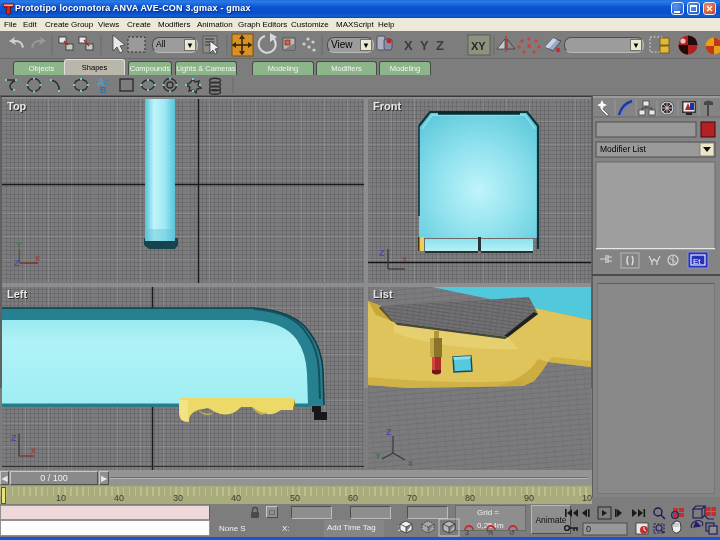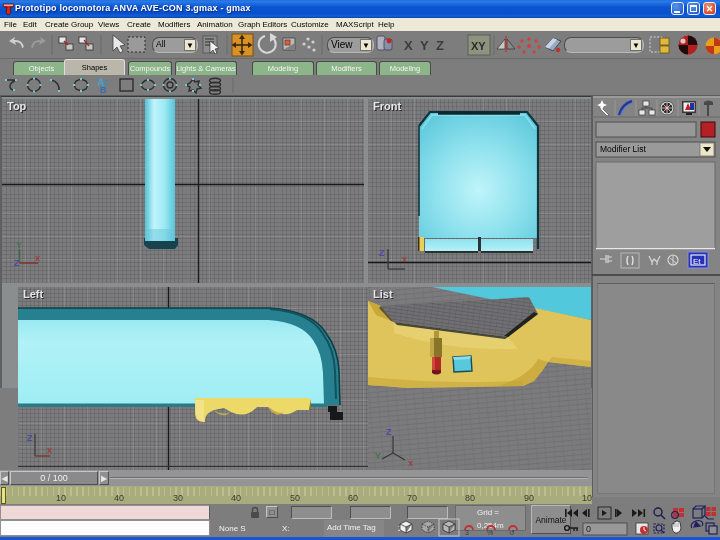--- a/index.html
+++ b/index.html
@@ -31,21 +31,21 @@
 
 #vpzone{left:0;top:96px;width:592px;height:292px;background:#8a8e8f;}
 .vp{background-color:#7c7c7e;background-image:
  repeating-linear-gradient(0deg, rgba(40,40,44,.16) 0 1px, transparent 1px 4px),
  repeating-linear-gradient(90deg, rgba(40,40,44,.16) 0 1px, transparent 1px 4px),
  repeating-linear-gradient(0deg, rgba(235,235,240,.12) 0 1px, transparent 1px 23px),
  repeating-linear-gradient(90deg, rgba(235,235,240,.12) 0 1px, transparent 1px 23px);
  overflow:hidden;}
 #vp-top{left:0px;top:2px;width:362px;height:184px;}
 #vp-front{left:366px;top:2px;width:223px;height:184px;}
-#vp-left{left:16px;top:190px;width:362px;height:183px;}
+#vp-left{left:0px;top:190px;width:362px;height:183px;}
 #vp-user{left:366px;top:190px;width:223px;height:183px;}
 .vplabel{color:#e6e6e6;font-size:11px;font-weight:bold;text-shadow:1px 1px 0 #2a2a2a;left:5px;top:1px;}
 
 #rpanel{left:592px;top:96px;width:128px;height:401px;background:#848484;border-left:1px solid #5c5c5c;}
 
 #timeslider{left:0;top:470px;width:592px;height:16px;background:#949494;}
 #trackbar{left:0;top:486px;width:592px;height:18px;background:#a9ad7e;}
 #statusarea{left:0;top:504px;width:720px;height:33px;background:#7d7d7d;}
 #bottomblue{left:0;top:537px;width:720px;height:3px;background:#1a52d8;}
 .inset{background:#8e8e8e;border-top:1px solid #4e4e4e;border-left:1px solid #4e4e4e;border-bottom:1px solid #bcbcbc;border-right:1px solid #bcbcbc;}

